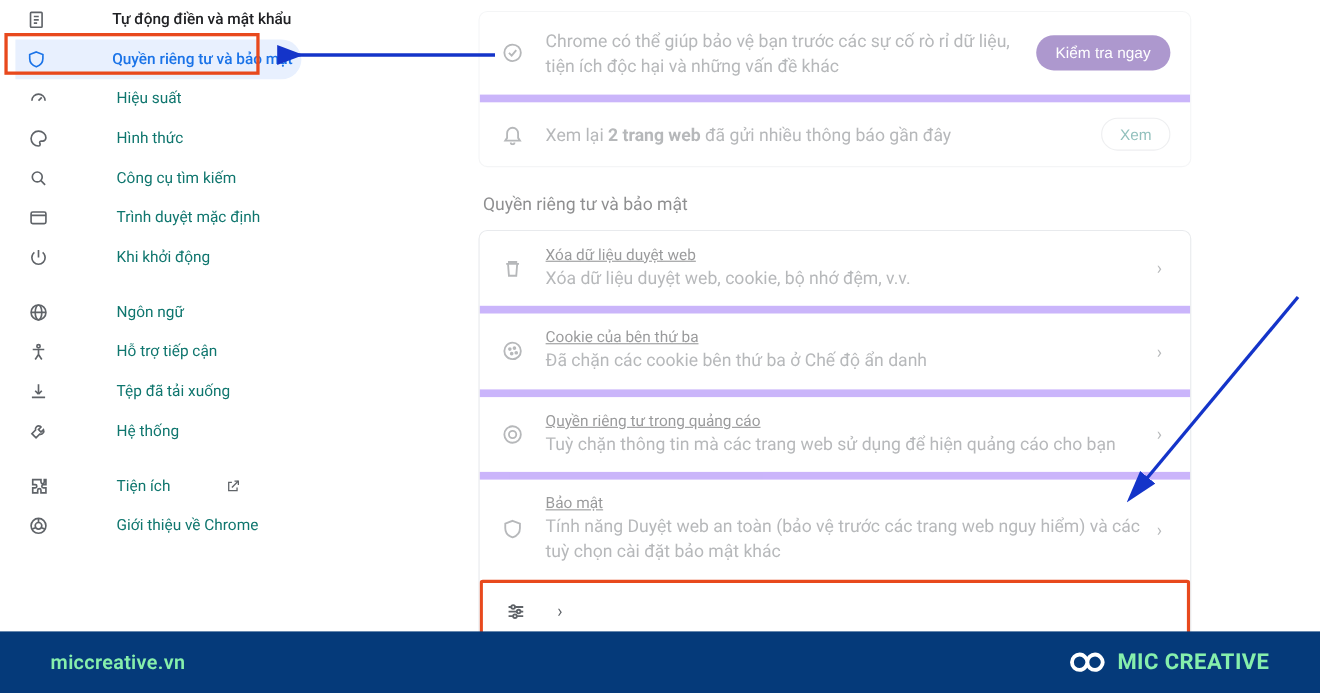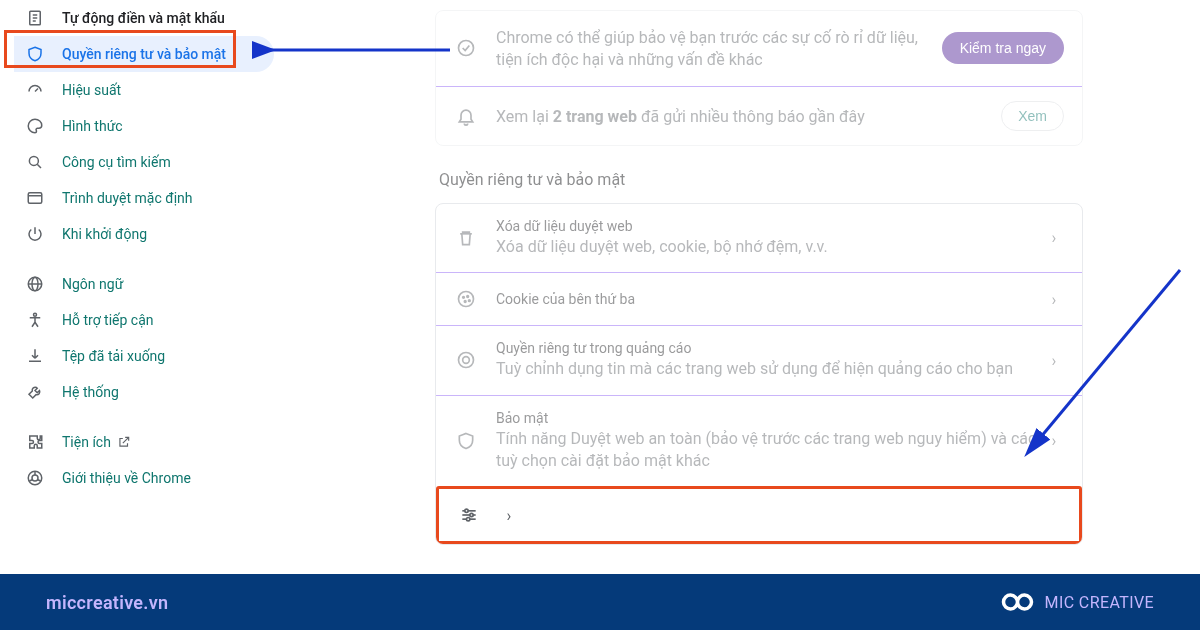--- a/index.html
+++ b/index.html
@@ -1,53 +1,53 @@
 <!DOCTYPE html>
 <html><head>
 <meta charset="utf-8">
 <style>
   * { box-sizing: border-box; margin: 0; padding: 0; }
   html, body { width: 1200px; height: 630px; font-family: "Segoe UI", Roboto, Arial, sans-serif; background: #fff; overflow: hidden; }
   .canvas { position: relative; width: 1200px; height: 630px; }
 
   .sidebar { position: absolute; left: 14px; top: 0; width: 260px; }
-  .side-item { display: flex; align-items: center; height: 36px; padding: 0 10px; border-radius: 20px; cursor: pointer; }
+  .side-item { display: flex; align-items: center; height: 36px; padding: 0 10px; border-radius: 20px; cursor: pointer; gap: 44px; }
   .side-item .icon { width: 22px; height: 22px; display: flex; align-items: center; justify-content: center; margin-right: 16px; color: #5f6368; }
   .side-item .icon.hl { color: #1a73e8; }
   .side-item .label { font-size: 14px; color: #0f766e; white-space: nowrap; }
   .side-item.strong .label { color: #202124; font-weight: 500; }
   .side-item.active { background: #e8f0fe; border-radius: 0 20px 20px 0; }
   .side-item.active .label { color: #1a73e8; font-weight: 500; }
   .side-sep { height: 14px; }
   .highlight-box { border: 3px solid #e8491d; }
   .side-highlight { position: absolute; left: 4px; top: 30px; width: 232px; height: 38px; pointer-events: none; }
   .ext-icon { display: inline-flex; align-items: center; margin-left: 6px; color: #5f6368; }
 
   .main { position: absolute; left: 435px; top: 0; width: 648px; }
   .card { background: #fff; border: 1px solid #e8eaed; border-radius: 8px; overflow: hidden; }
   .faded { opacity: 0.45; }
 
-  .row { display: flex; align-items: center; padding: 14px 18px; border-top: 1px solid #8b5cf6; }
+  .row { display: flex; align-items: center; padding: 14px 18px; border-top: 7px solid #8b5cf6; }
   .row:first-child { border-top: none; }
   .row .ricon { width: 24px; height: 24px; display: flex; align-items: center; justify-content: center; margin-right: 18px; color: #5f6368; flex-shrink: 0; }
   .row .rtext { flex: 1; min-width: 0; }
-  .row .rtitle { font-size: 14px; color: #202124; }
+  .row .rtitle { font-size: 14px; color: #202124; text-decoration: underline; }
   .row .rdesc { font-size: 16px; color: #5f6368; margin-top: 2px; line-height: 1.4; }
   .row .action { margin-left: 12px; flex-shrink: 0; }
   .btn-primary { background: #4c1d95; color: #fff; border: none; border-radius: 18px; padding: 8px 18px; font-size: 14px; cursor: pointer; }
   .btn-outline { background: #fff; color: #0f766e; border: 1px solid #dadce0; border-radius: 18px; padding: 6px 16px; font-size: 14px; cursor: pointer; }
   .chev { width: 20px; text-align: center; color: #5f6368; font-size: 16px; }
 
   .section-title { font-size: 16px; color: #202124; margin: 24px 0 14px 4px; opacity: 0.5; }
 
   .row-highlight { border: 3px solid #e8491d; border-radius: 3px; }
 
-  .footer { position: absolute; bottom: 0; left: 0; width: 1200px; height: 56px; background: #053a7a; display: flex; align-items: center; justify-content: space-between; padding: 0 46px; color: #c4b5fd; }
+  .footer { position: absolute; bottom: 0; left: 0; width: 1200px; height: 56px; background: #053a7a; display: flex; align-items: center; justify-content: space-between; padding: 0 46px; color: #86efac; }
   .footer .domain { font-weight: 600; font-size: 18px; letter-spacing: 0.3px; }
-  .footer .brand { display: flex; align-items: center; font-weight: 400; font-size: 16px; letter-spacing: 0.4px; }
+  .footer .brand { display: flex; font-weight: 700; font-size: 20px; letter-spacing: 0.4px; }
   .footer .brand svg { margin-right: 10px; }
 
   svg.arrow { position: absolute; pointer-events: none; }
 </style>
 </head>
 <body>
 <div class="canvas">
 
 <div class="sidebar">
   <div class="side-item strong">
@@ -237,33 +237,34 @@
             <svg width="20" height="20" viewBox="0 0 24 24" fill="none" stroke="currentColor" stroke-width="2">
               <circle cx="12" cy="12" r="9"></circle>
               <circle cx="9" cy="10" r="1"></circle>
               <circle cx="14" cy="9" r="1"></circle>
               <circle cx="11" cy="15" r="1"></circle>
               <circle cx="16" cy="14" r="1"></circle>
             </svg>
           </span>
       <div class="rtext">
             <div class="rtitle">Cookie của bên thứ ba</div>
+            <div class="rdesc">Đã chặn các cookie bên thứ ba ở Chế độ ẩn danh</div>
           </div>
       <span class="chev">›</span>
     </div>
     <div class="row faded">
       <span class="ricon">
             <svg width="20" height="20" viewBox="0 0 24 24" fill="none" stroke="currentColor" stroke-width="2">
               <circle cx="12" cy="12" r="9"></circle>
               <circle cx="12" cy="12" r="4"></circle>
             </svg>
           </span>
       <div class="rtext">
             <div class="rtitle">Quyền riêng tư trong quảng cáo</div>
-            <div class="rdesc">Tuỳ chỉnh dụng tin mà các trang web sử dụng để hiện quảng cáo cho bạn</div>
+            <div class="rdesc">Tuỳ chặn thông tin mà các trang web sử dụng để hiện quảng cáo cho bạn</div>
           </div>
       <span class="chev">›</span>
     </div>
     <div class="row faded">
       <span class="ricon">
             <svg width="20" height="20" viewBox="0 0 24 24" fill="none" stroke="currentColor" stroke-width="2">
               <path d="M12 3l8 3v5c0 5-3.5 8.5-8 10-4.5-1.5-8-5-8-10V6l8-3z"></path>
             </svg>
           </span>
       <div class="rtext">

